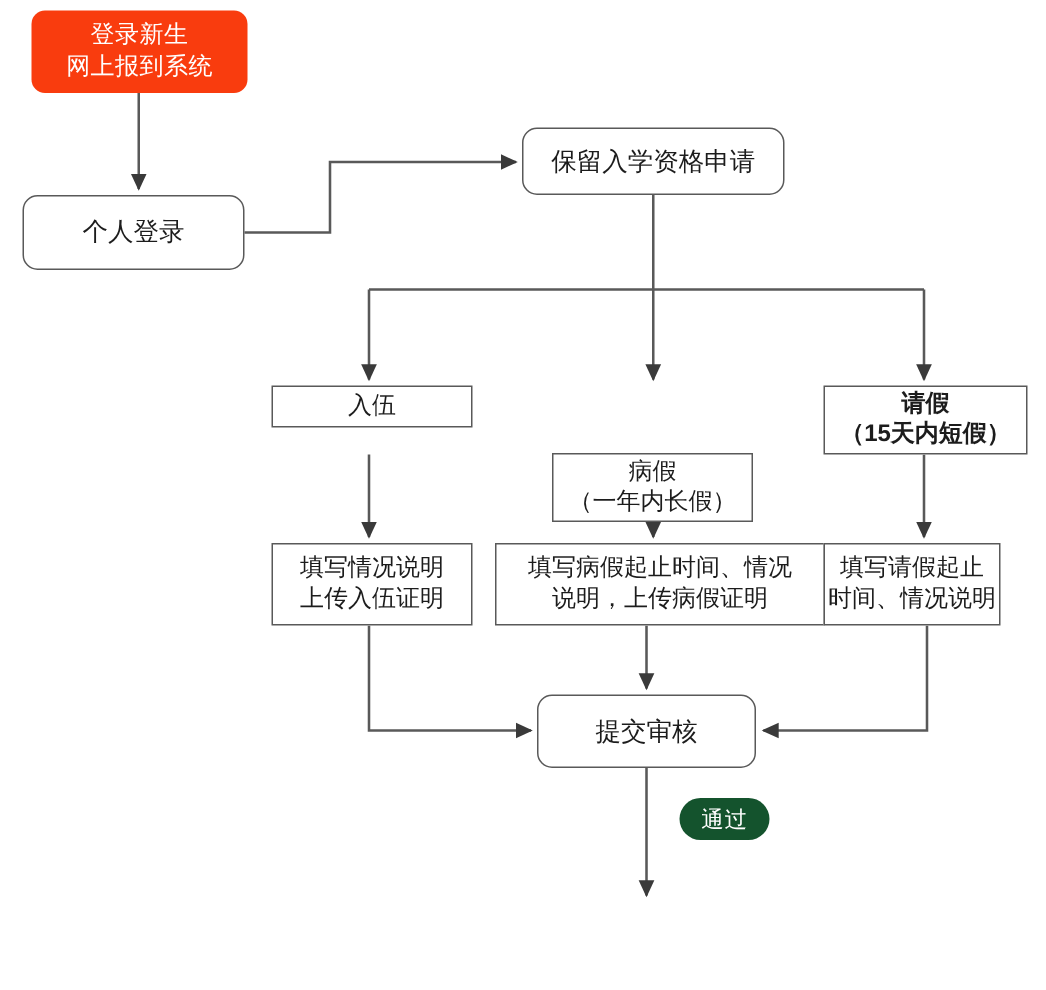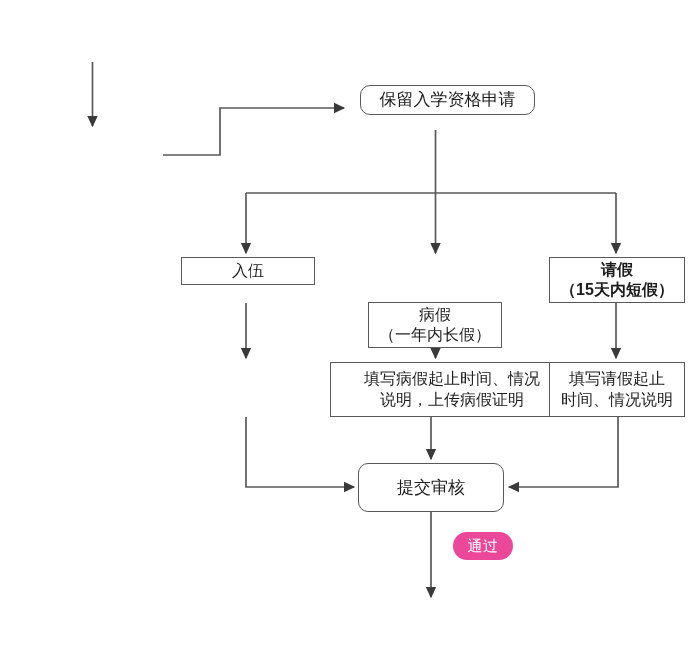--- a/index.html
+++ b/index.html
@@ -54,21 +54,21 @@
     color: #ffffff;
     font-size: 16px;
     letter-spacing: 0.3px;
   }
   .badge {
     position: absolute;
     box-sizing: border-box;
     display: flex;
     align-items: center;
     justify-content: center;
-    background: #ec4899;
+    background: #14532d;
     color: #ffffff;
     border-radius: 999px;
     font-size: 15px;
     letter-spacing: 0.5px;
   }
 </style>
 </head>
 <body>
 
 <div id="canvas">
@@ -96,37 +96,42 @@
       <path d="M 616 303 L 616 358" marker-end="url(#arrow)"></path>
 
       <path d="M 246 417 L 246 487 L 354 487" marker-end="url(#arrow)"></path>
       <path d="M 431 417 L 431 459" marker-end="url(#arrow)"></path>
       <path d="M 618 417 L 618 487 L 509 487" marker-end="url(#arrow)"></path>
 
       <path d="M 431 512 L 431 597" marker-end="url(#arrow)"></path>
     </g>
   </svg>
 
+  <div class="node start" style="left:21px; top:7px; width:144px; height:55px;">登录新生
+网上报到系统</div>
 
+  <div class="node rounded" style="left:15px; top:130px; width:148px; height:50px;">个人登录</div>
 
-  <div class="node rounded" style="left:360px; top:85px; width:175px; height:30px;">保留入学资格申请</div>
+  <div class="node rounded" style="left:348px; top:85px; width:175px; height:45px;">保留入学资格申请</div>
 
   <div class="node rect" style="left:181px; top:257px; width:134px; height:28px;">入伍</div>
 
   <div class="node rect" style="left:368px; top:257px; width:134px; height:46px;margin-top:45px;">病假
 （一年内长假）</div>
 
   <div class="node rect" style="left:549px; top:257px; width:136px; height:46px;font-weight:bold;">请假
 （15天内短假）</div>
 
+  <div class="node rect" style="left:181px; top:362px; width:134px; height:55px;">填写情况说明
+上传入伍证明</div>
 
-  <div class="node rect" style="left:330px; top:362px; width:244px; height:55px;">填写病假起止时间、情况
+  <div class="node rect" style="left:330px; top:362px; width:220px; height:55px;">填写病假起止时间、情况
 说明，上传病假证明</div>
 
-  <div class="node rect" style="left:549px; top:362px; width:136px; height:55px;">填写请假起止
+  <div class="node rect" style="left:549px; top:362px; width:118px; height:55px;">填写请假起止
 时间、情况说明</div>
 
   <div class="node rounded" style="left:358px; top:463px; width:146px; height:49px;">提交审核</div>
 
   <div class="badge" style="left:453px; top:532px; width:60px; height:28px;">通过</div>
 
 
 </div>
 
 </body></html>

